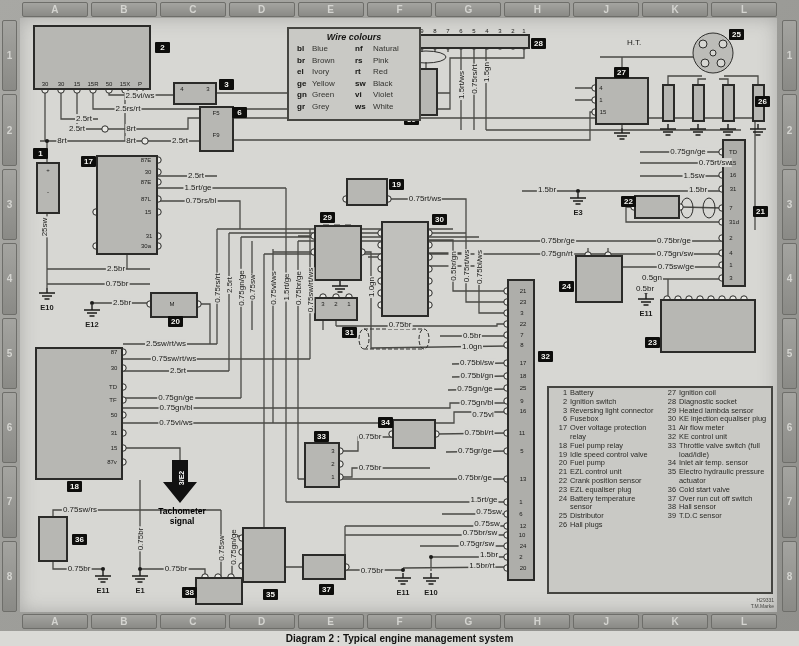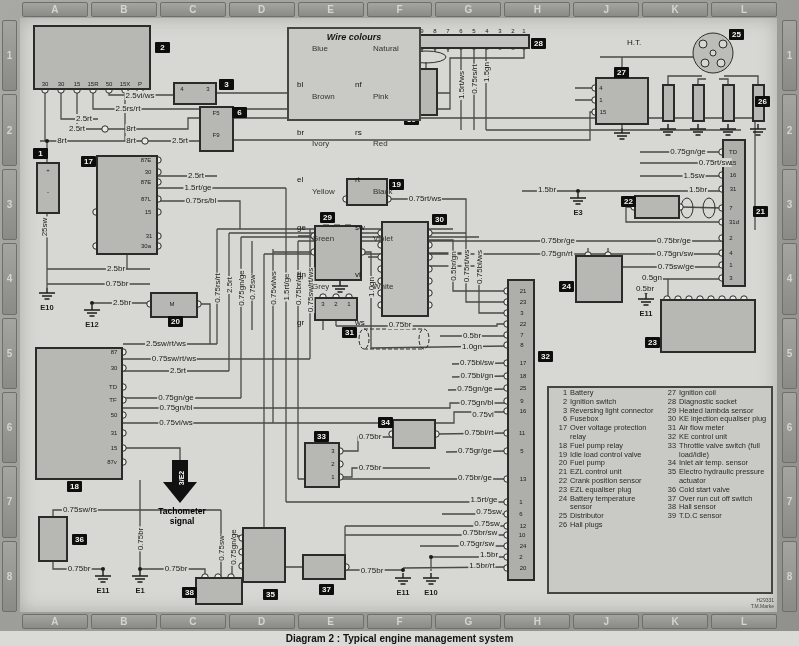--- a/index.html
+++ b/index.html
@@ -14,21 +14,21 @@
   .wl{position:absolute;font-size:8px;line-height:9px;color:#1b1b19;background:#d7d7d3;padding:0 1px;
       white-space:nowrap;transform:translate(-50%,-55%);z-index:30;}
   .wl.rot{transform:translate(-50%,-50%) rotate(-90deg);}
   .pl{position:absolute;font-size:6px;line-height:6px;color:#20201e;white-space:nowrap;
       transform:translate(-50%,-50%);z-index:31;}
   .legend{position:absolute;background:#c9c9c5;border:2px solid #47474 3;box-sizing:border-box;z-index:45;}
   .legend .ttl{font-weight:bold;font-style:italic;font-size:9px;text-align:center;margin:3px 0 2px;color:#141412;}
   #wirecol{left:287px;top:27px;width:134px;height:94px;border:2px solid #454541;}
   #wirecol .grid{display:grid;grid-template-columns:15px 43px 18px 46px;margin-left:8px;row-gap:2.5px;
                  font-size:8px;line-height:9px;color:#33332f;}
-  #wirecol .c{font-weight:normal;color:#141412;margin-top:36px;}
+  #wirecol .c{font-weight:bold;color:#141412;}
   #keybox{left:547px;top:386px;width:226px;height:208px;border:2px solid #454541;}
   #keybox .cols{display:flex;gap:4px;margin:1px 3px 0 5px;}
   #keybox .col{flex:1;}
   #keybox .it{display:flex;font-size:7.4px;line-height:8.8px;color:#2a2a26;}
   #keybox .n{width:13px;flex:none;text-align:right;margin-right:3px;}
   .tabs{position:absolute;display:flex;gap:3px;z-index:60;}
   .tab{flex:1;background:linear-gradient(180deg,#a4a4a0,#8a8a86);border:1px solid #6e6e6a;border-radius:2px;
        color:#d4d4d0;font-weight:bold;font-size:10px;display:flex;align-items:center;justify-content:center;
        text-shadow:0 -1px 0 #64646 0;}
   #tabs-top{left:22px;top:2px;width:755px;height:15px;}
@@ -410,21 +410,21 @@
           <div class="it">
             <div class="n">17</div>
             <div class="l">Over voltage protection relay</div>
           </div>
           <div class="it">
             <div class="n">18</div>
             <div class="l">Fuel pump relay</div>
           </div>
           <div class="it">
             <div class="n">19</div>
-            <div class="l">Idle load control valve</div>
+            <div class="l">Idle speed control valve</div>
           </div>
           <div class="it">
             <div class="n">20</div>
             <div class="l">Fuel pump</div>
           </div>
           <div class="it">
             <div class="n">21</div>
             <div class="l">EZL control unit</div>
           </div>
           <div class="it">

